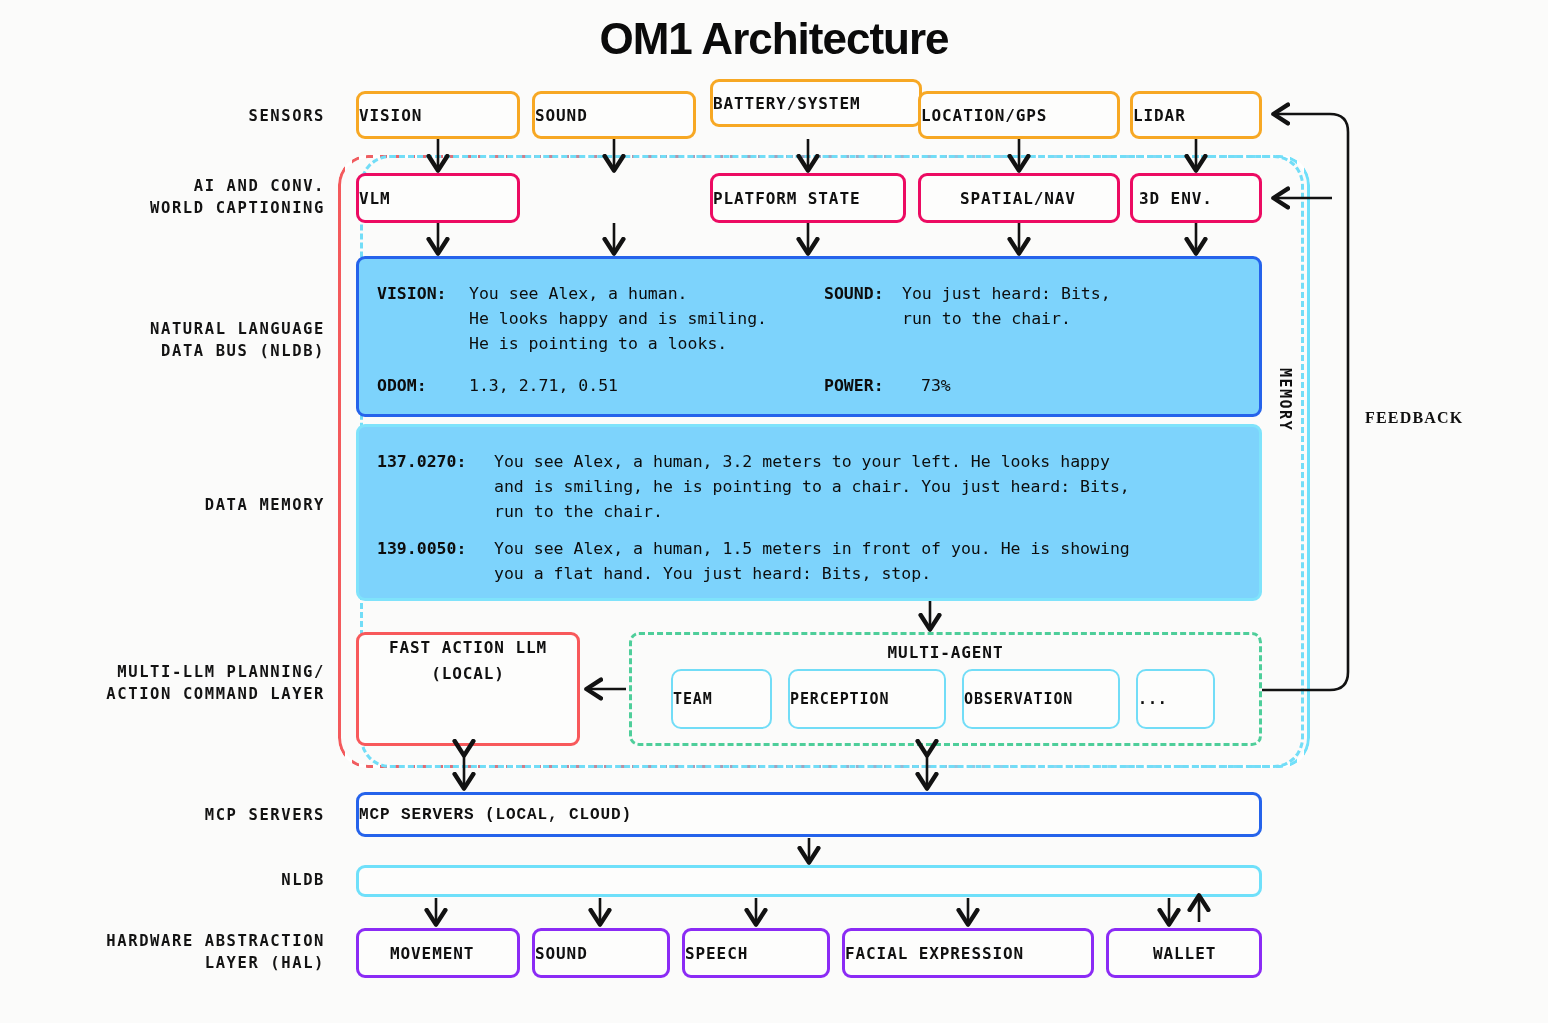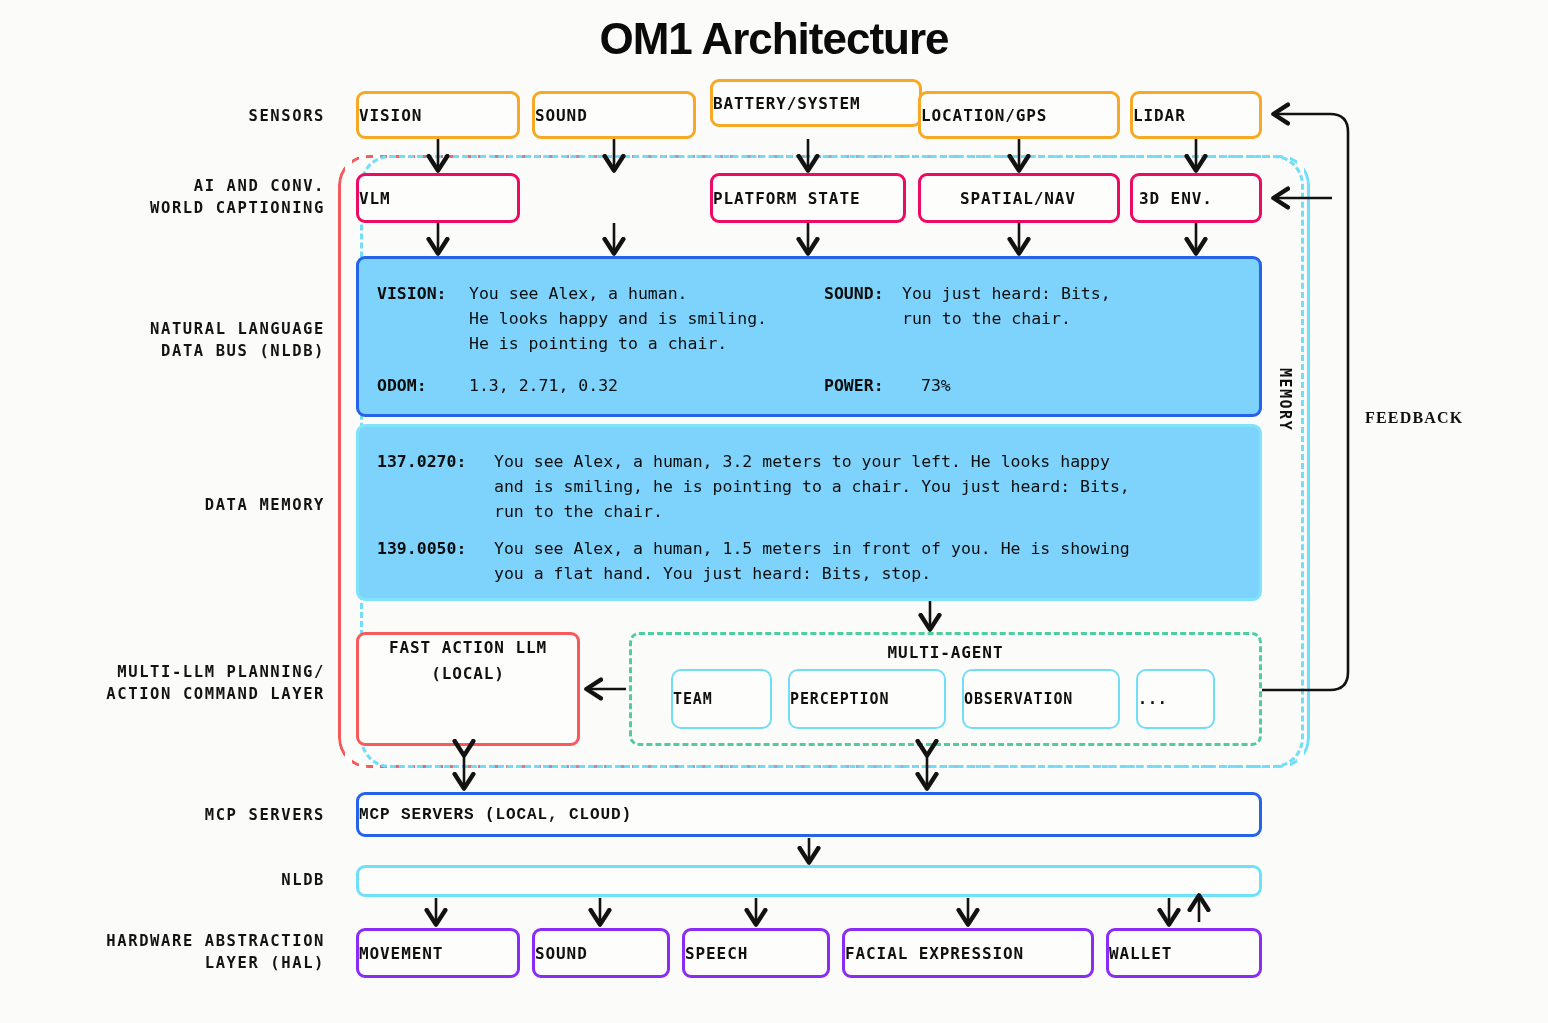--- a/index.html
+++ b/index.html
@@ -159,24 +159,24 @@
       <span>SPATIAL/NAV</span>
     </div>
   <div class="box ai" style="left:1130px;top:173px;width:132px;height:50px;padding-left:6px;">
       <span>3D ENV.</span>
     </div>
 
   <div class="panel blue" style="left:356px;top:256px;width:906px;height:161px;">
     <div class="txt" style="position:absolute;left:18px;top:22px;"><b>VISION:</b></div>
     <div class="txt" style="position:absolute;left:110px;top:22px;"><span>You see Alex, a human.</span></div>
     <div class="txt" style="position:absolute;left:110px;top:47px;"><span>He looks happy and is smiling.</span></div>
-    <div class="txt" style="position:absolute;left:110px;top:72px;"><span>He is pointing to a chair.</span></div>
+    <div class="txt" style="position:absolute;left:110px;top:72px;"><span>He is pointing to a looks.</span></div>
 
     <div class="txt" style="position:absolute;left:18px;top:114px;"><b>ODOM:</b></div>
-    <div class="txt" style="position:absolute;left:110px;top:114px;"><span>1.3, 2.71, 0.32</span></div>
+    <div class="txt" style="position:absolute;left:110px;top:114px;"><span>1.3, 2.71, 0.51</span></div>
 
     <div class="txt" style="position:absolute;left:465px;top:22px;"><b>SOUND:</b></div>
     <div class="txt" style="position:absolute;left:543px;top:22px;"><span>You just heard: Bits,</span></div>
     <div class="txt" style="position:absolute;left:543px;top:47px;"><span>run to the chair.</span></div>
 
     <div class="txt" style="position:absolute;left:465px;top:114px;"><b>POWER:</b></div>
     <div class="txt" style="position:absolute;left:562px;top:114px;"><span>73%</span></div>
   </div>
 
   <div class="panel cyan" style="left:356px;top:424px;width:906px;height:177px;">
@@ -212,33 +212,33 @@
     </div>
 
   <div class="box mcp" style="left:356px;top:792px;width:906px;height:45px;font-family:Liberation Mono, monospace;">
       <span>MCP SERVERS (LOCAL, CLOUD)</span>
     </div>
 
   <div class="box nldbbar" style="left:356px;top:865px;width:906px;height:32px;">
       <span></span>
     </div>
 
-  <div class="box hal" style="left:356px;top:928px;width:164px;height:50px;">
+  <div class="box hal" style="left:356px;top:928px;width:164px;height:50px;padding-left:31px;">
       <span>MOVEMENT</span>
     </div>
   <div class="box hal" style="left:532px;top:928px;width:138px;height:50px;">
       <span>SOUND</span>
     </div>
   <div class="box hal" style="left:682px;top:928px;width:148px;height:50px;">
       <span>SPEECH</span>
     </div>
   <div class="box hal" style="left:842px;top:928px;width:252px;height:50px;">
       <span>FACIAL EXPRESSION</span>
     </div>
-  <div class="box hal" style="left:1106px;top:928px;width:156px;height:50px;">
+  <div class="box hal" style="left:1106px;top:928px;width:156px;height:50px;padding-left:44px;">
       <span>WALLET</span>
     </div>
 
   <svg id="wires" xmlns="http://www.w3.org/2000/svg">
     <defs>
       <marker id="ah" markerWidth="9" markerHeight="9" refX="5.2" refY="4.5" orient="auto" markerUnits="strokeWidth">
         <path d="M0.6,0.9 L6.2,4.5 L0.6,8.1" fill="none" stroke="#121212" stroke-width="1.7" stroke-linecap="round" stroke-linejoin="round"></path>
       </marker>
       <marker id="ah2" markerWidth="9" markerHeight="9" refX="5.2" refY="4.5" orient="auto" markerUnits="strokeWidth">
         <path d="M0.6,0.9 L6.2,4.5 L0.6,8.1" fill="none" stroke="#121212" stroke-width="1.7" stroke-linecap="round" stroke-linejoin="round"></path>

